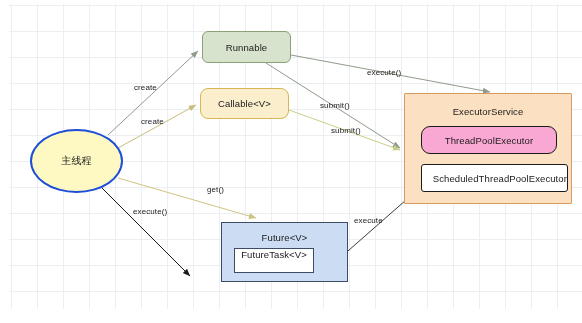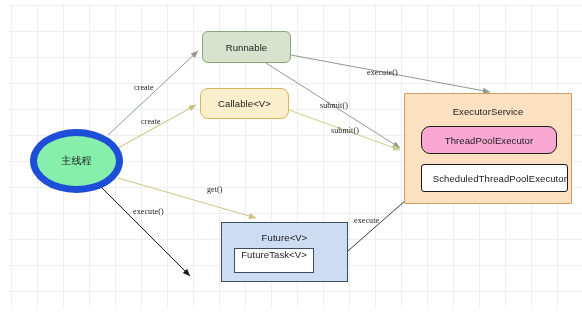--- a/index.html
+++ b/index.html
@@ -62,22 +62,22 @@
     position: absolute;
     left: 0; right: 0;
     text-align: center;
     font-size: 9.5px;
     color: #1a1a1a;
   }
   
   #node-main-thread {
     left: 30px; top: 129px; width: 93px; height: 64px;
     border-radius: 50%;
-    background: #86efac;
-    border: 7px solid #1d4ed8;
+    background: #fef9c3;
+    border: 2px solid #1d4ed8;
     font-size: 10px;
   }
   #node-runnable {
     left: 202px; top: 31px; width: 89px; height: 32px;
     border-radius: 6px;
     background: #d7e3cd;
     border: 1px solid #8aa277;
   }
   #node-callable {
     left: 200px; top: 88px; width: 89px; height: 31px;
@@ -131,21 +131,20 @@
     white-space: nowrap;
   }
   
   .edge-label {
     position: absolute;
     font-size: 8px;
     color: #1a1a1a;
     background: transparent;
     white-space: nowrap;
     letter-spacing: .1px;
-    font-family: Liberation Serif, serif;
   }
 </style>
 </head>
 <body>
 
 <div id="canvas">
 
   <div id="grid"></div>
 
   <svg id="edges" viewBox="0 0 582 323">

